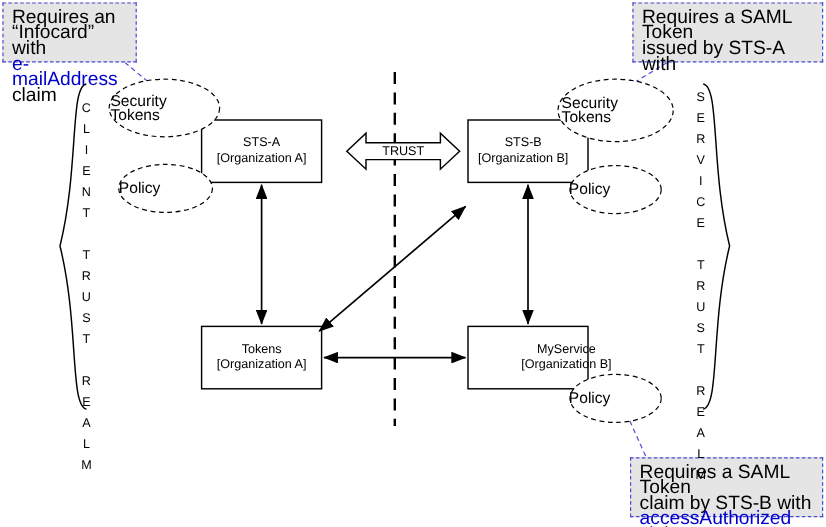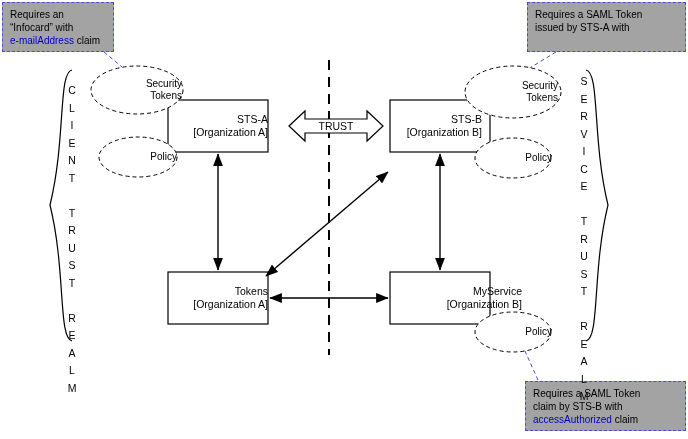--- a/index.html
+++ b/index.html
@@ -8,39 +8,39 @@
     background:#ffffff;
     font-family:"Liberation Sans", sans-serif;
     overflow:hidden;
   }
   #stage{position:relative;width:688px;height:439px;}
   svg#diagram{position:absolute;left:0;top:0;width:688px;height:439px;}
 
   .callout{
     position:absolute;
     border:1px dashed #4a4ad4;
-    background:#a3a3a3;
-    font-size:10px;
+    background:#e5e5e5;
+    font-size:16px;
     color:#000;
     line-height:13px;
     padding:5px 7px;
     box-sizing:border-box;
   }
   .callout .blue{color:#0000cc;}
   .box-label{
     position:absolute;
-    text-align:right;
+    text-align:center;
     font-size:10.5px;
     line-height:13px;
     color:#000;
   }
   .ell-label{
     position:absolute;
-    text-align:right;
-    font-size:10px;
+    text-align:left;
+    font-size:13px;
     line-height:12px;
     color:#000;
   }
   .trust-label{
     position:absolute;
     font-size:10.5px;
     color:#000;
     text-align:center;
   }
   .vert-label{

